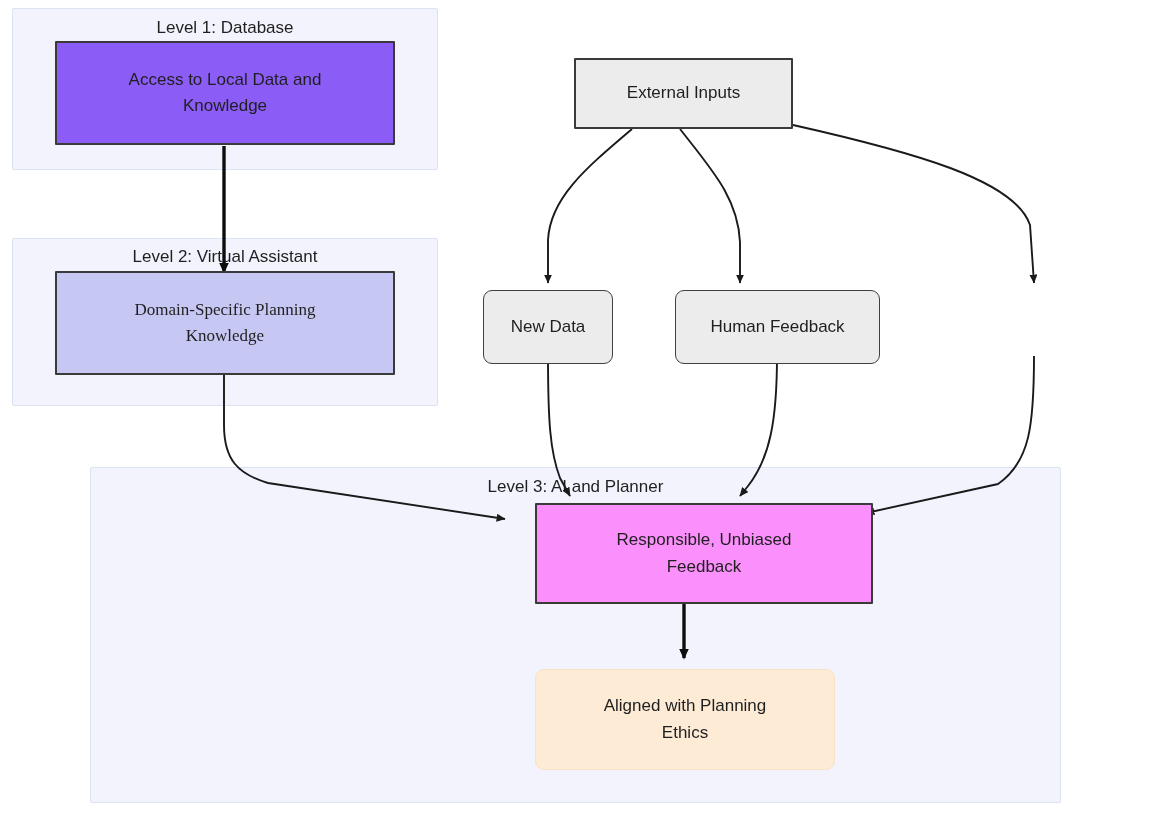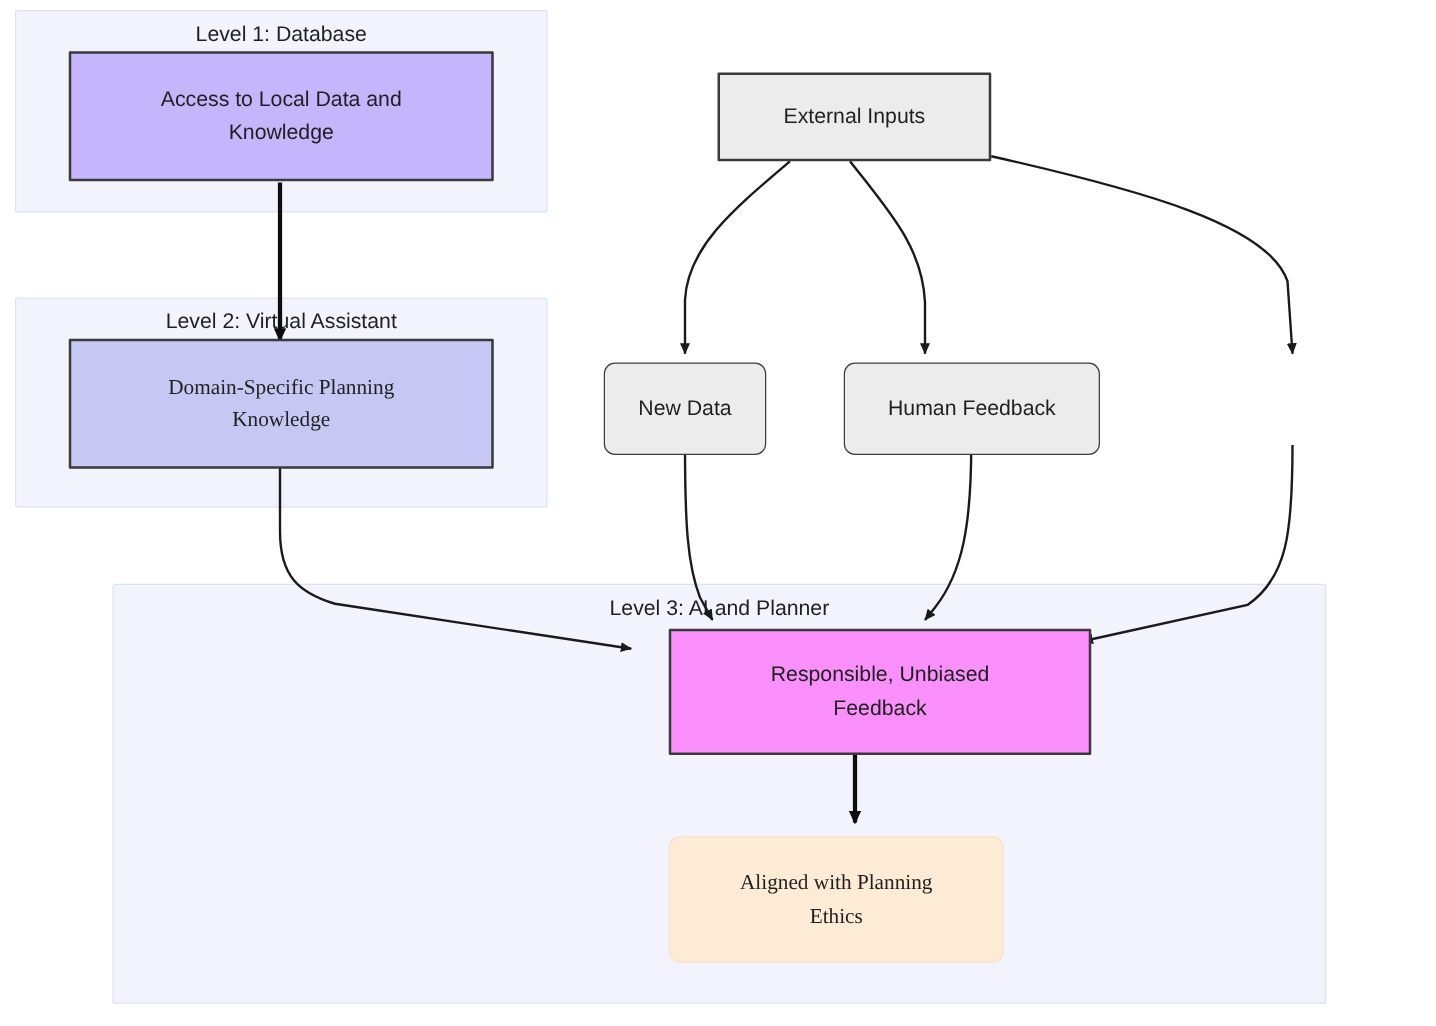--- a/index.html
+++ b/index.html
@@ -61,21 +61,21 @@
     border-radius: 1px;
   }
   .node-round {
     border: 1.3px solid #3f3f3f;
     border-radius: 9px;
   }
   .node-soft {
     border: 1px solid #f7e2c4;
     border-radius: 9px;
   }
-  .n-green  { background: #c4b5fd; }
+  .n-green  { background: #8b5cf6; }
   .n-purple { background: #c7c7f4; }
   .n-gray   { background: #ececec; }
   .n-magenta{ background: #fb8ffb; margin-left: 20px; }
   .n-cream  { background: #fdebd5; }
 </style>
 </head>
 <body>
 
 <div id="canvas">
 
@@ -147,20 +147,20 @@
   </div>
 
 
   <div class="node node-rect n-magenta" style="left:515px; top:503px; width:338px; height:101px;">
     <span>
       <span>Responsible, Unbiased</span><br>
       <span>Feedback</span>
     </span>
   </div>
 
-  <div class="node node-soft n-cream" style="left:535px; top:669px; width:268px; height:101px;font-family:Liberation Serif, serif;">
+  <div class="node node-soft n-cream" style="left:535px; top:669px; width:300px; height:101px;">
     <span>
       <span>Aligned with Planning</span><br>
       <span>Ethics</span>
     </span>
   </div>
 
 </div>
 
 </body></html>

